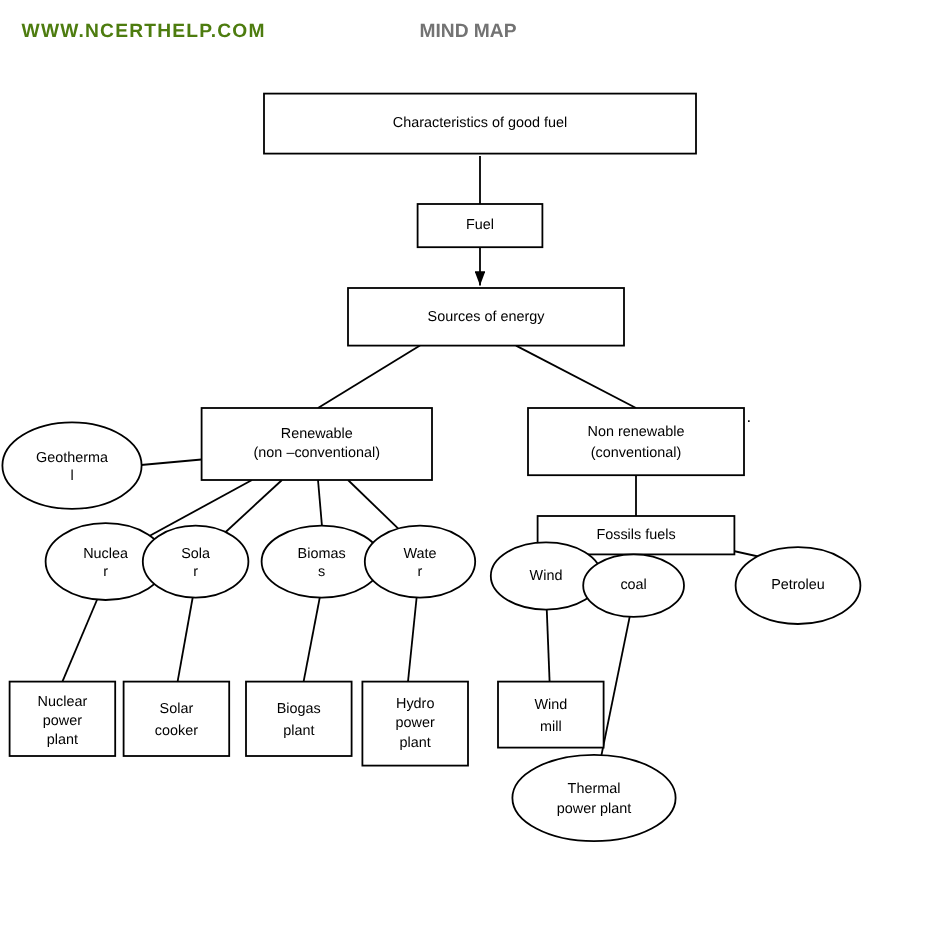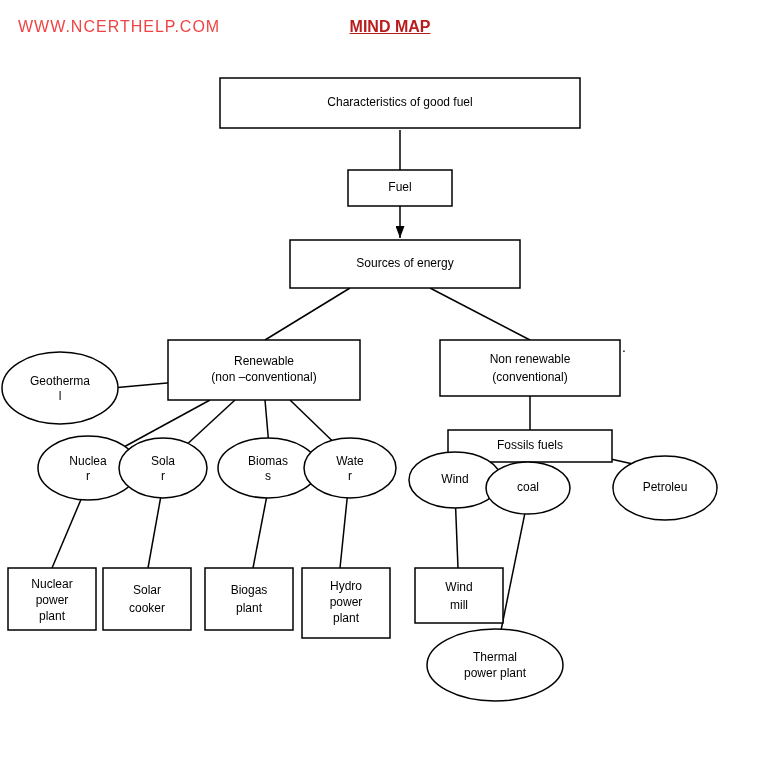--- a/index.html
+++ b/index.html
@@ -9,34 +9,33 @@
       font-size: 13px;
       width: 780px;
       height: 772px;
       overflow: hidden;
       position: relative;
     }
     #watermark {
       position: absolute;
       top: 18px;
       left: 18px;
-      color: #ef4444;
+      color: #4d7c0f;
       font-size: 16px;
-      font-weight: normal;
+      font-weight: bold;
       letter-spacing: 1px;
     }
     #title {
       position: absolute;
       top: 18px;
       left: 50%;
       transform: translateX(-50%);
       font-size: 16px;
       font-weight: bold;
-      text-decoration: underline;
-      color: #b91c1c;
+      color: #737373;
     }
     svg#mindmap {
       position: absolute;
       top: 0;
       left: 0;
       width: 780px;
       height: 772px;
     }
     .box-rect {
       fill: #fff;

